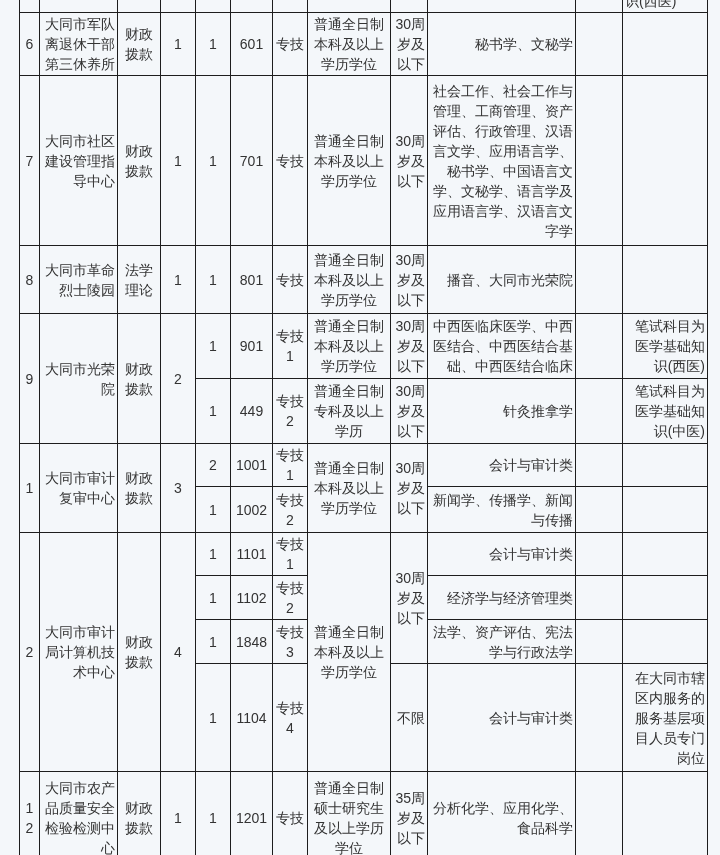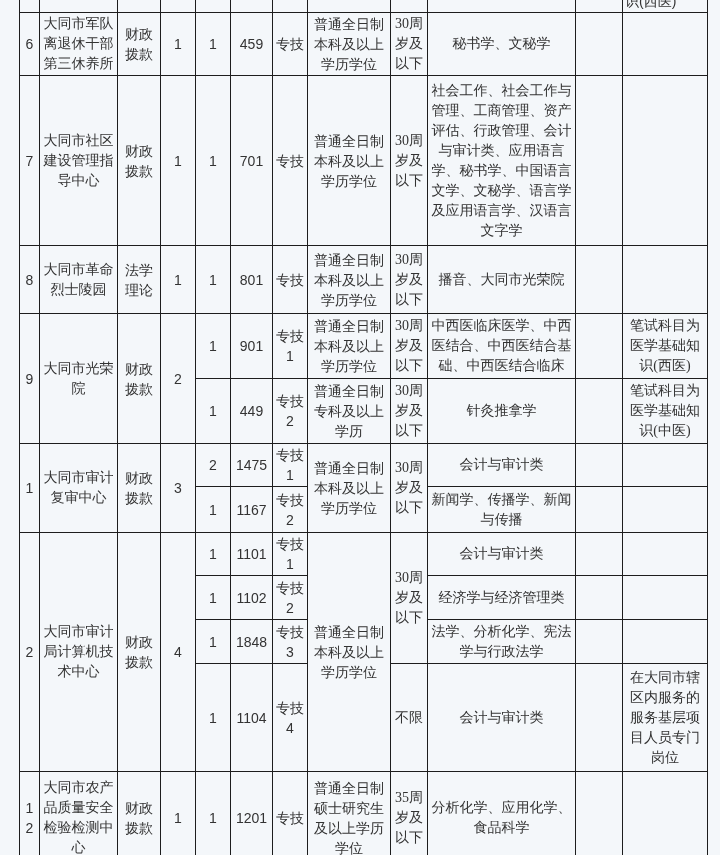--- a/index.html
+++ b/index.html
@@ -15,21 +15,21 @@
   }
   td{
     border:1px solid #1d1d1d;
     vertical-align:middle;
     text-align:center;
     line-height:20px;
     padding:1px 2px;
     overflow:hidden;
     word-break:break-all;
   }
-  td.left{text-align:center;font-family:Liberation Serif, serif;}
+  td.left{text-align:right;}
   tr.partial td{border-top:none;height:12px;padding:0 2px;margin-left:44px;}
   .fragment-wrap{height:12px;overflow:hidden;}
   .fragment{display:block;margin-top:-9px;text-align:left;line-height:20px;}
   .h57{height:57px;}  .h170{height:170px;} .h68{height:68px;}
   .h65{height:65px;}  .h43{height:43px;}   .h46{height:46px;}
   .h40{height:40px;}  .h44{height:44px;}   .h108{height:108px;}
   .h92{height:92px;}
 </style>
 </head>
 <body>
@@ -69,40 +69,40 @@
           </div>
     </td>
   </tr>
 
   <tr class="h57">
     <td>6</td>
     <td class="left">大同市军队离退休干部第三休养所</td>
     <td>财政拨款</td>
     <td>1</td>
     <td>1</td>
-    <td>459</td>
+    <td>601</td>
     <td>专技</td>
     <td>普通全日制本科及以上学历学位</td>
     <td class="left">30周岁及以下</td>
     <td class="left">秘书学、文秘学</td>
     <td></td>
     <td class="left"></td>
   </tr>
 
   <tr class="h170">
     <td>7</td>
     <td class="left">大同市社区建设管理指导中心</td>
     <td>财政拨款</td>
     <td>1</td>
     <td>1</td>
     <td>701</td>
     <td>专技</td>
     <td>普通全日制本科及以上学历学位</td>
     <td class="left">30周岁及以下</td>
-    <td class="left">社会工作、社会工作与管理、工商管理、资产评估、行政管理、会计与审计类、应用语言学、秘书学、中国语言文学、文秘学、语言学及应用语言学、汉语言文字学</td>
+    <td class="left">社会工作、社会工作与管理、工商管理、资产评估、行政管理、汉语言文学、应用语言学、秘书学、中国语言文学、文秘学、语言学及应用语言学、汉语言文字学</td>
     <td></td>
     <td class="left"></td>
   </tr>
 
   <tr class="h68">
     <td>8</td>
     <td class="left">大同市革命烈士陵园</td>
     <td>法学理论</td>
     <td>1</td>
     <td>1</td>
@@ -139,31 +139,31 @@
     <td></td>
     <td class="left">笔试科目为医学基础知识(中医)</td>
   </tr>
 
   <tr class="h43">
     <td rowspan="2">1</td>
     <td rowspan="2" class="left">大同市审计复审中心</td>
     <td rowspan="2">财政拨款</td>
     <td rowspan="2">3</td>
     <td>2</td>
-    <td>1475</td>
+    <td>1001</td>
     <td>专技1</td>
     <td rowspan="2">普通全日制本科及以上学历学位</td>
     <td rowspan="2" class="left">30周岁及以下</td>
     <td class="left">会计与审计类</td>
     <td></td>
     <td class="left"></td>
   </tr>
   <tr class="h46">
     <td>1</td>
-    <td>1167</td>
+    <td>1002</td>
     <td>专技2</td>
     <td class="left">新闻学、传播学、新闻与传播</td>
     <td></td>
     <td class="left"></td>
   </tr>
 
   <tr class="h40">
     <td rowspan="4">2</td>
     <td rowspan="4" class="left">大同市审计局计算机技术中心</td>
     <td rowspan="4">财政拨款</td>
@@ -182,21 +182,21 @@
     <td>1102</td>
     <td>专技2</td>
     <td class="left">经济学与经济管理类</td>
     <td></td>
     <td class="left"></td>
   </tr>
   <tr class="h44">
     <td>1</td>
     <td>1848</td>
     <td>专技3</td>
-    <td class="left">法学、分析化学、宪法学与行政法学</td>
+    <td class="left">法学、资产评估、宪法学与行政法学</td>
     <td></td>
     <td class="left"></td>
   </tr>
   <tr class="h108">
     <td>1</td>
     <td>1104</td>
     <td>专技4</td>
     <td class="left">不限</td>
     <td class="left">会计与审计类</td>
     <td></td>

